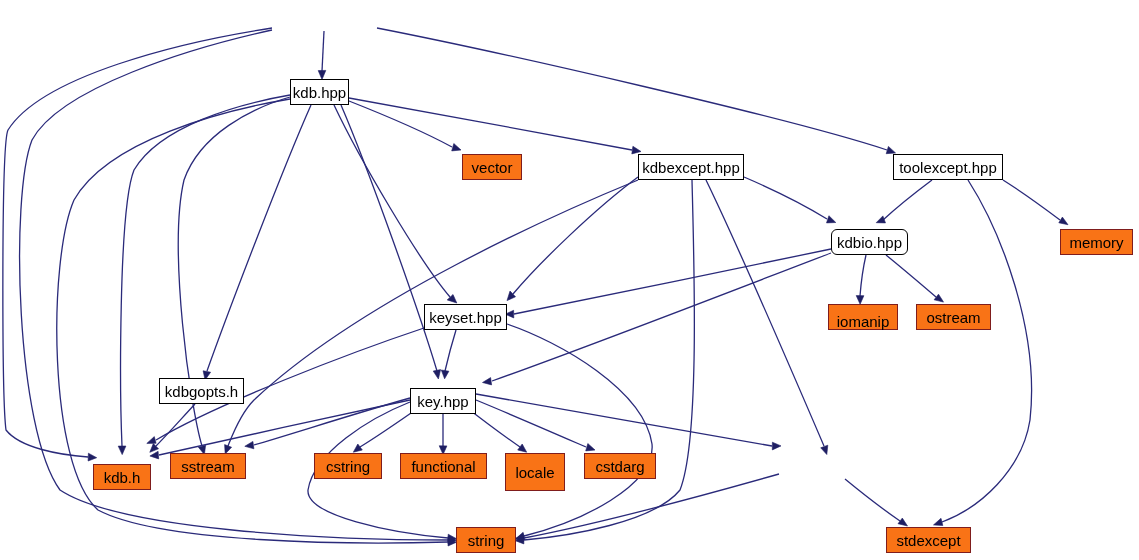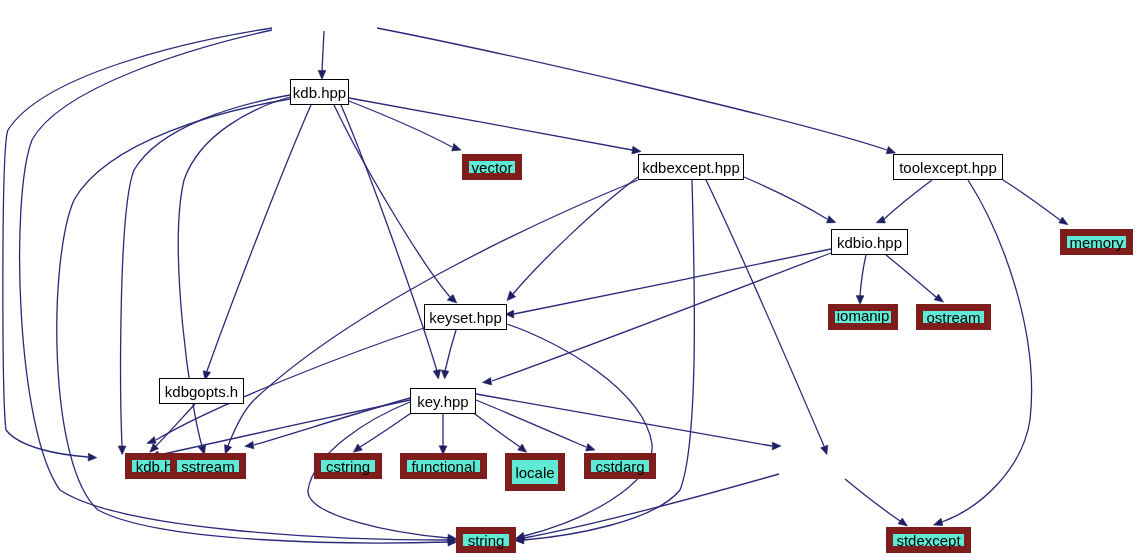--- a/index.html
+++ b/index.html
@@ -41,22 +41,22 @@
     font-size: 15px;
     color: #000000;
     white-space: nowrap;
     line-height: 1;
   }
   .node.header {
     border: 1px solid #000000;
     background: #ffffff;
   }
   .node.sys {
-    border: 7px solid #7f1d1d;
-    background: #5eead4;
+    border: 1px solid #7f1d1d;
+    background: #f97316;
   }
   .node.current {
     border: 1px solid #000000;
     background: #bfbfbf;
   }
 </style>
 </head>
 <body>
 
 <div id="graph-root">
@@ -262,39 +262,39 @@
   </div>
   <div class="node header" style="left:638px; top:154px; width:106px; height:26px;">
     <span>kdbexcept.hpp</span>
   </div>
   <div class="node header" style="left:893px; top:154px; width:110px; height:26px;">
     <span>toolexcept.hpp</span>
   </div>
   <div class="node sys" style="left:1060px; top:229px; width:73px; height:26px;">
     <span>memory</span>
   </div>
-  <div class="node header" style="left:831px; top:229px; width:77px; height:26px;">
+  <div class="node header" style="left:831px; top:229px; width:77px; height:26px;border-radius:6px;">
     <span>kdbio.hpp</span>
   </div>
   <div class="node sys" style="left:828px; top:304px; width:70px; height:26px;align-items:flex-end;">
     <span>iomanip</span>
   </div>
   <div class="node sys" style="left:916px; top:304px; width:75px; height:26px;">
     <span>ostream</span>
   </div>
   <div class="node header" style="left:424px; top:304px; width:83px; height:26px;">
     <span>keyset.hpp</span>
   </div>
   <div class="node header" style="left:159px; top:378px; width:85px; height:26px;">
     <span>kdbgopts.h</span>
   </div>
   <div class="node header" style="left:410px; top:388px; width:66px; height:26px;">
     <span>key.hpp</span>
   </div>
-  <div class="node sys" style="left:93px; top:453px; width:58px; height:26px;margin-left:32px;">
+  <div class="node sys" style="left:93px; top:464px; width:58px; height:26px;">
     <span>kdb.h</span>
   </div>
   <div class="node sys" style="left:170px; top:453px; width:76px; height:26px;">
     <span>sstream</span>
   </div>
   <div class="node sys" style="left:314px; top:453px; width:68px; height:26px;">
     <span>cstring</span>
   </div>
   <div class="node sys" style="left:400px; top:453px; width:87px; height:26px;">
     <span>functional</span>

